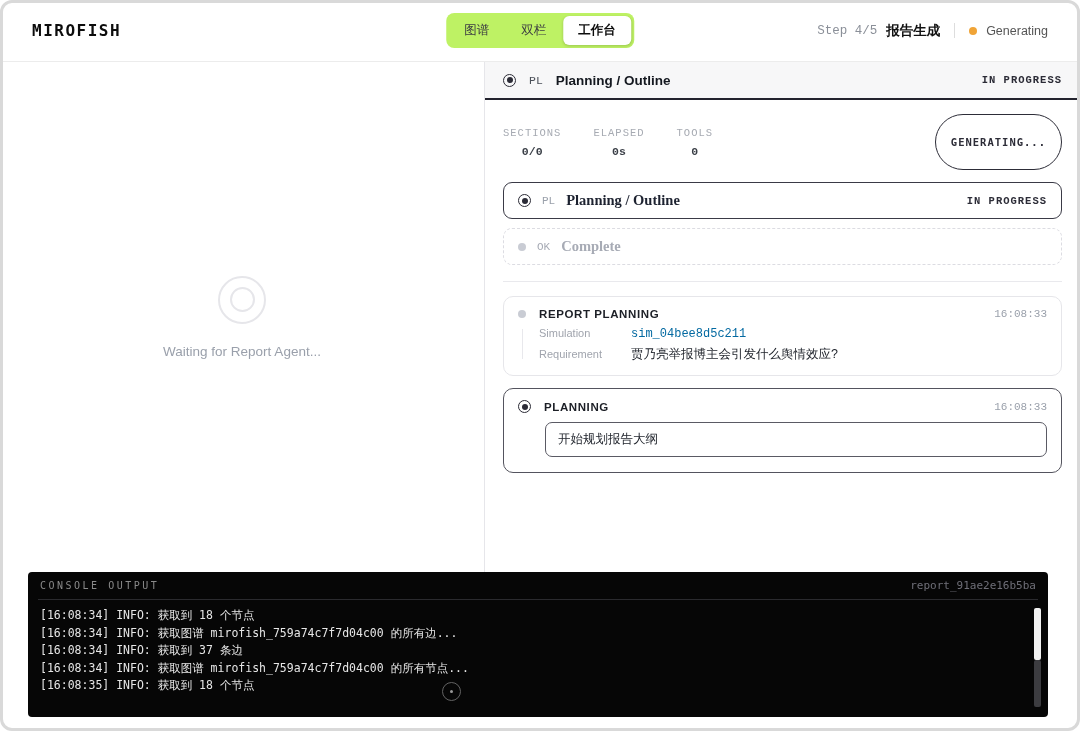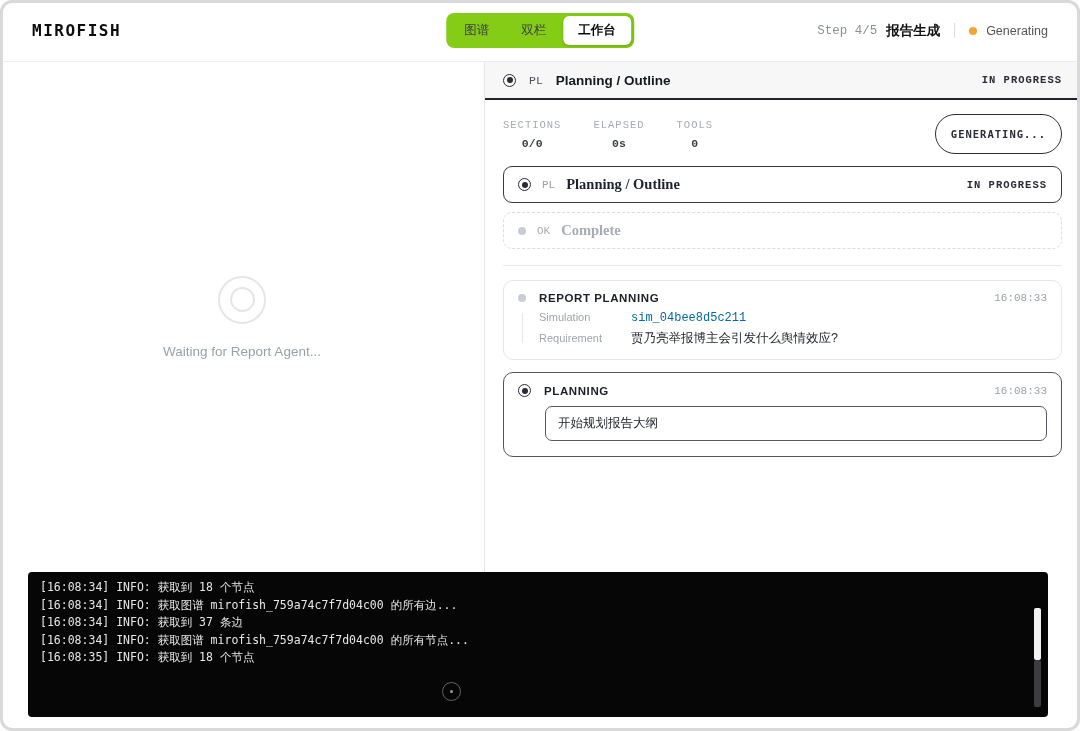--- a/index.html
+++ b/index.html
@@ -7,21 +7,21 @@
               font-family:"Liberation Sans", sans-serif; }
   .frame { position:fixed; inset:0; border:3px solid #d9d9d9; border-radius:12px;
            pointer-events:none; z-index:50; }
 
   
   .topnav { height:62px; display:flex; align-items:center; padding:3px 32px;
             border-bottom:1px solid #ececec; position:relative; background:#fff; }
   .logo { font-family:"DejaVu Sans Mono", monospace; font-weight:bold; font-size:16px;
           letter-spacing:1.5px; color:#0c0c0c; }
   .tabs { position:absolute; left:50%; transform:translateX(-50%);
-          background:#84cc16; border-radius:8px; padding:3px; display:flex; gap:2px; }
+          background:#bef264; border-radius:8px; padding:3px; display:flex; gap:2px; }
   .tab { border:none; background:transparent; font-family:"Liberation Sans",sans-serif;
          font-size:12.5px; color:#3c3c42; padding:6px 15px; border-radius:6px; cursor:pointer; }
   .tab.active { background:#fff; font-weight:bold; color:#0c0c0c;
                 box-shadow:0 1px 3px rgba(0,0,0,.18); }
   .nav-status { margin-left:auto; display:flex; align-items:center; gap:9px; }
   .step-label { font-family:"DejaVu Sans Mono", monospace; font-size:12.5px; color:#8a8f98; }
   .step-title { font-size:13.5px; font-weight:bold; color:#111; }
   .vsep { width:1px; height:15px; background:#ddd; margin:0 5px; }
   .gen-dot { width:8px; height:8px; border-radius:50%; background:#f0a437; }
   .gen-text { font-size:12.5px; color:#555; }
@@ -46,21 +46,21 @@
   .rp-code { font-size:11.5px; color:#4a4f58; }
   .rp-title { font-size:13.5px; font-weight:bold; color:#14181f; }
   .rp-status { margin-left:auto; font-size:10.5px; font-weight:bold; letter-spacing:1px; color:#2b2b36; }
 
   .rp-body { padding:12px 18px 0; overflow:hidden; }
   .stats-row { display:flex; align-items:center; margin:2px 0 12px; }
   .stat { display:flex; align-items:center; gap:6px; margin-right:32px;flex-direction:column; }
   .stat-label { font-size:10.5px; letter-spacing:1px; color:#a6aab2; }
   .stat-value { font-size:11.5px; font-weight:bold; color:#3a3f47; }
   .gen-pill { margin-left:auto; border:1.5px solid #2d2d38; border-radius:999px; background:#fff;
-              padding:13px 15px; font-family:"DejaVu Sans Mono",monospace; font-size:10.5px;
+              padding:21px 15px; font-family:"DejaVu Sans Mono",monospace; font-size:10.5px;
               font-weight:bold; letter-spacing:1px; color:#2d2d38; cursor:default; }
 
   .step-card { border:1.5px solid #3a3a46; border-radius:9px; height:37px; display:flex;
                align-items:center; padding:0 14px; gap:11px; margin-bottom:9px; background:#fff; }
   .step-card .code { font-size:11px; color:#9aa0ab; }
   .step-card .title { font-family:"Liberation Serif", serif; font-weight:bold; font-size:14.5px; color:#1d2230; }
   .step-card .st { margin-left:auto; font-size:10.5px; font-weight:bold; letter-spacing:1px; color:#2d2d38; }
   .step-card.pending { border:1.5px dashed #dcdce2; }
   .step-card.pending .code, .step-card.pending .title { color:#a7abb5; }
 
@@ -200,20 +200,24 @@
           <span class="ev-title">PLANNING</span>
           <span class="ev-time mono">16:08:33</span>
         </div>
         <div class="msg-box">开始规划报告大纲</div>
       </div>
     </div>
   </section>
 </main>
 
 <footer class="console">
+  <div class="con-head">
+    <span class="con-title">CONSOLE OUTPUT</span>
+    <span class="con-id">report_91ae2e16b5ba</span>
+  </div>
   <div class="con-logs">
     <div class="log-line">[16:08:34] INFO: 获取到 18 个节点</div>
     <div class="log-line">[16:08:34] INFO: 获取图谱 mirofish_759a74c7f7d04c00 的所有边...</div>
     <div class="log-line">[16:08:34] INFO: 获取到 37 条边</div>
     <div class="log-line">[16:08:34] INFO: 获取图谱 mirofish_759a74c7f7d04c00 的所有节点...</div>
     <div class="log-line">[16:08:35] INFO: 获取到 18 个节点</div>
   </div>
   <button class="record-btn">
       <i></i>
     </button>

